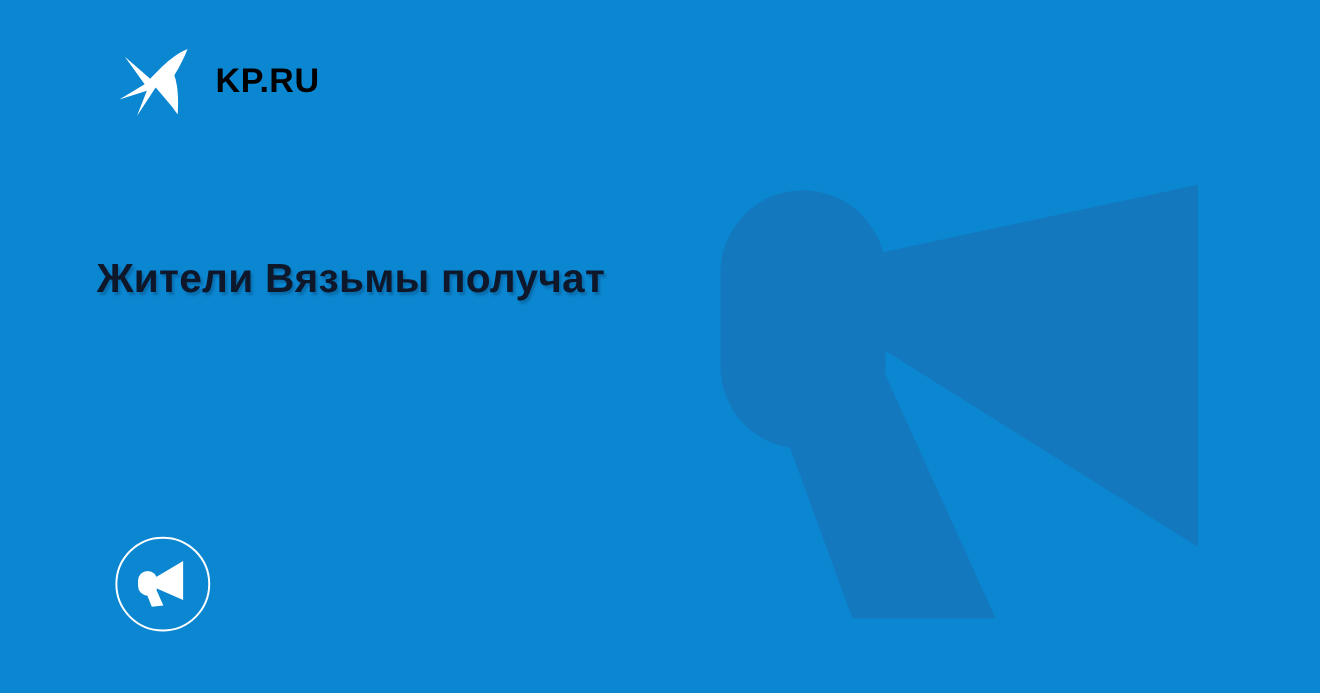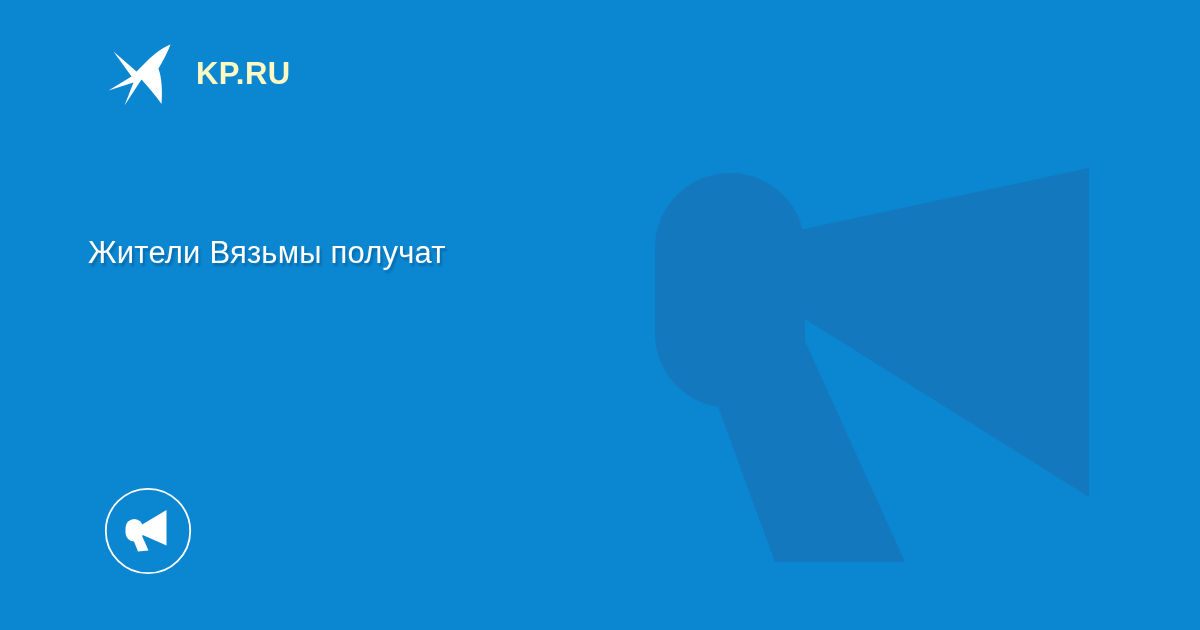--- a/index.html
+++ b/index.html
@@ -41,37 +41,37 @@
     gap: 22px;
     height: 70px;
   }
   #brand-bird {
     width: 68px;
     height: 70px;
     display: block;
     flex: 0 0 auto;
   }
   #brand-name {
-    color: #fef9c3;
+    color: #000000;
     font-size: 31px;
     font-weight: bold;
     letter-spacing: 0.4px;
     line-height: 1;
     white-space: nowrap;
   }
 
   
   #headline {
     position: absolute;
     left: 88px;
     top: 218px;
     width: 880px;
-    color: #ffffff;
-    font-size: 31px;
-    font-weight: normal;
+    color: #0f172a;
+    font-size: 37px;
+    font-weight: bold;
     line-height: 70px;
     letter-spacing: 0.2px;
     text-shadow: 2px 3px 2px rgba(0, 50, 90, 0.30);
   }
   #headline .ln {
     display: block;
     white-space: nowrap;
   }
 
   

